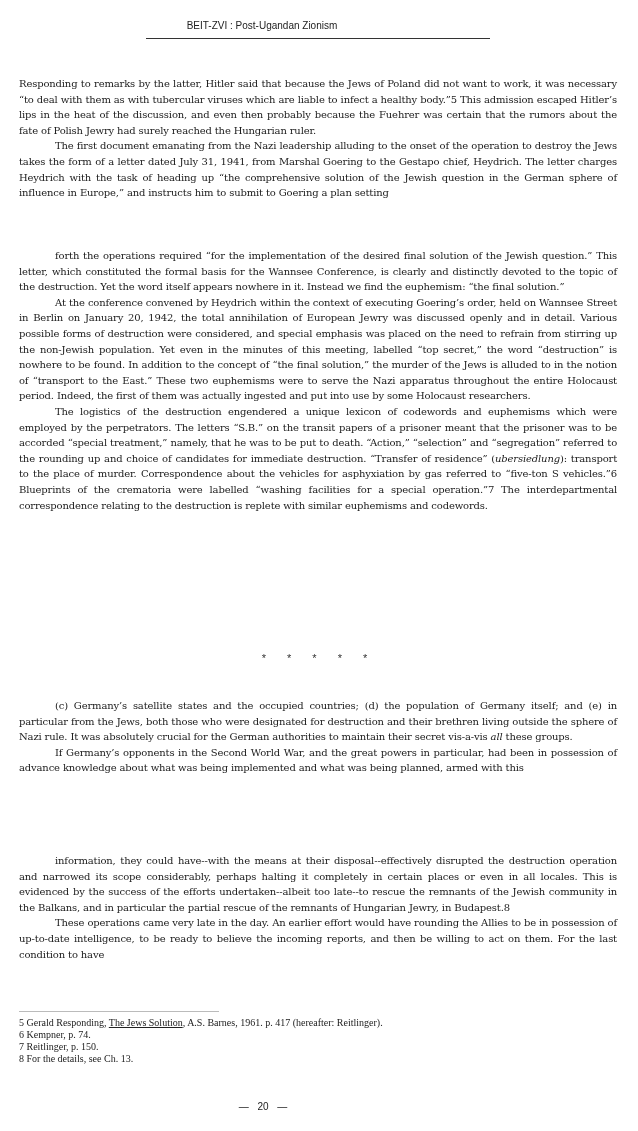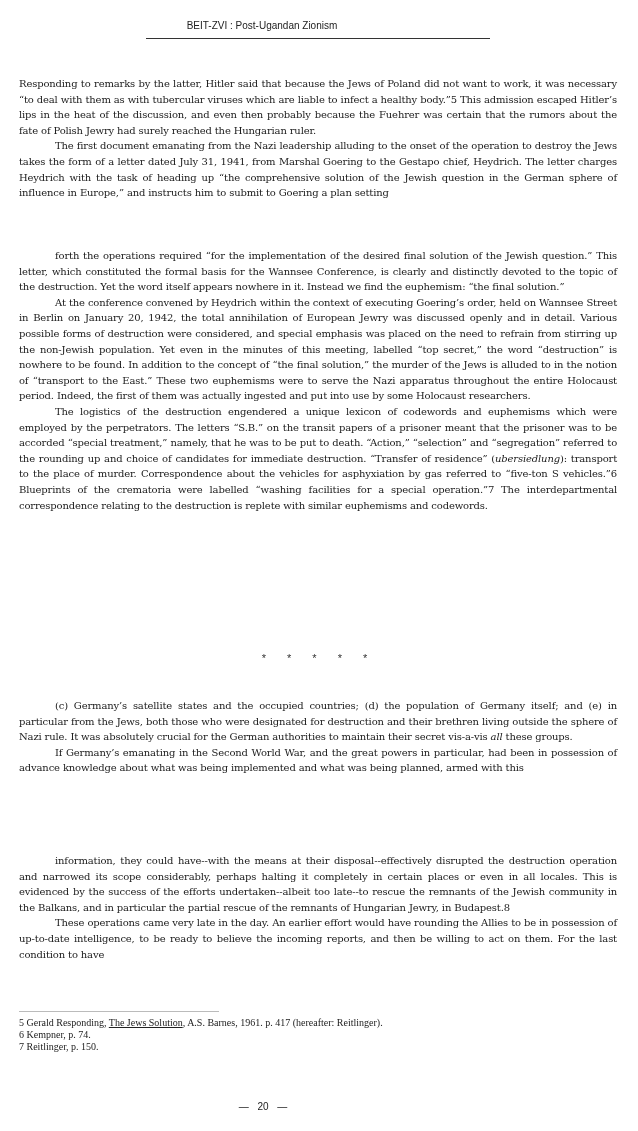--- a/index.html
+++ b/index.html
@@ -53,28 +53,29 @@
 <div class="body-text" style="top:248px;">
   <p class="indent">forth the operations required “for the implementation of the desired final solution of the Jewish question.” This letter, which constituted the formal basis for the Wannsee Conference, is clearly and distinctly devoted to the topic of the destruction. Yet the word itself appears nowhere in it. Instead we find the euphemism: “the final solution.”</p>
   <p class="indent">At the conference convened by Heydrich within the context of executing Goering’s order, held on Wannsee Street in Berlin on January 20, 1942, the total annihilation of European Jewry was discussed openly and in detail. Various possible forms of destruction were considered, and special emphasis was placed on the need to refrain from stirring up the non-Jewish population. Yet even in the minutes of this meeting, labelled “top secret,” the word “destruction” is nowhere to be found. In addition to the concept of “the final solution,” the murder of the Jews is alluded to in the notion of “transport to the East.” These two euphemisms were to serve the Nazi apparatus throughout the entire Holocaust period. Indeed, the first of them was actually ingested and put into use by some Holocaust researchers.</p>
   <p class="indent"><span>The logistics of the destruction engendered a unique lexicon of codewords and euphemisms which were employed by the perpetrators. The letters “S.B.” on the transit papers of a prisoner meant that the prisoner was to be accorded “special treatment,” namely, that he was to be put to death. “Action,” “selection” and “segregation” referred to the rounding up and choice of candidates for immediate destruction. “Transfer of residence” (</span><i>ubersiedlung</i><span>): transport to the place of murder. Correspondence about the vehicles for asphyxiation by gas referred to “five-ton S vehicles.”6 Blueprints of the crematoria were labelled “washing facilities for a special operation.”7 The interdepartmental correspondence relating to the destruction is replete with similar euphemisms and codewords.</span></p>
 </div>
 
 <div class="stars">* * * * *</div>
 
 <div class="body-text" style="top:698px;">
   <p class="indent"><span>(c) Germany’s satellite states and the occupied countries; (d) the population of Germany itself; and (e) in particular from the Jews, both those who were designated for destruction and their brethren living outside the sphere of Nazi rule. It was absolutely crucial for the German authorities to maintain their secret vis-a-vis </span><i>all</i><span> these groups.</span></p>
-  <p class="indent">If Germany’s emanating in the Second World War, and the great powers in particular, had been in possession of advance knowledge about what was being implemented and what was being planned, armed with this</p>
+  <p class="indent">If Germany’s opponents in the Second World War, and the great powers in particular, had been in possession of advance knowledge about what was being implemented and what was being planned, armed with this</p>
 </div>
 
 <div class="body-text" style="top:853px;">
   <p class="indent">information, they could have--with the means at their disposal--effectively disrupted the destruction operation and narrowed its scope considerably, perhaps halting it completely in certain places or even in all locales. This is evidenced by the success of the efforts undertaken--albeit too late--to rescue the remnants of the Jewish community in the Balkans, and in particular the partial rescue of the remnants of Hungarian Jewry, in Budapest.8</p>
   <p class="indent">These operations came very late in the day. An earlier effort would have rounding the Allies to be in possession of up-to-date intelligence, to be ready to believe the incoming reports, and then be willing to act on them. For the last condition to have</p>
 </div>
 
 <div class="fn-rule"></div>
 <div class="footnotes">
   <div><span>5</span><span> Gerald Responding, </span><span class="u">The Jews Solution</span><span>, A.S. Barnes, 1961. p. 417 (hereafter: Reitlinger).</span></div>
   <div><span>6</span><span> Kempner, p. 74.</span></div>
   <div><span>7</span><span> Reitlinger, p. 150.</span></div>
+  <div><span>8</span><span> For the details, see Ch. 13.</span></div>
 </div>
 
 <div class="page-num">— 20 —</div>
 
 </body></html>

